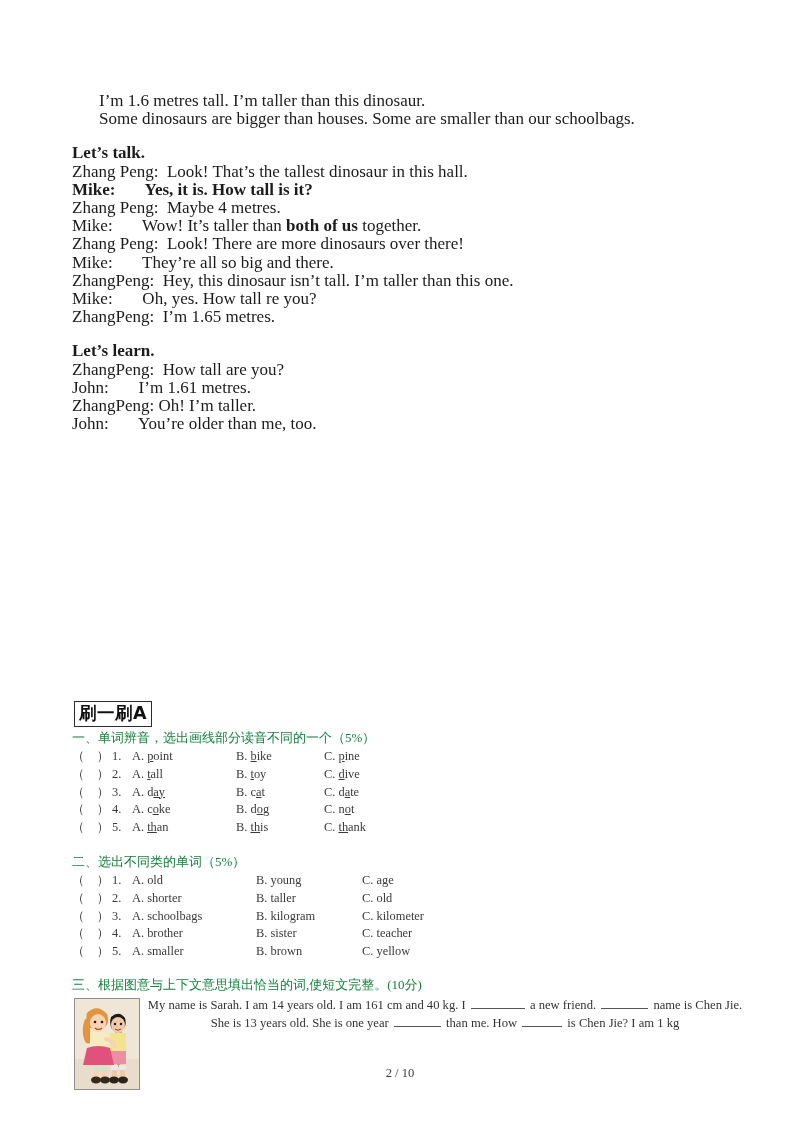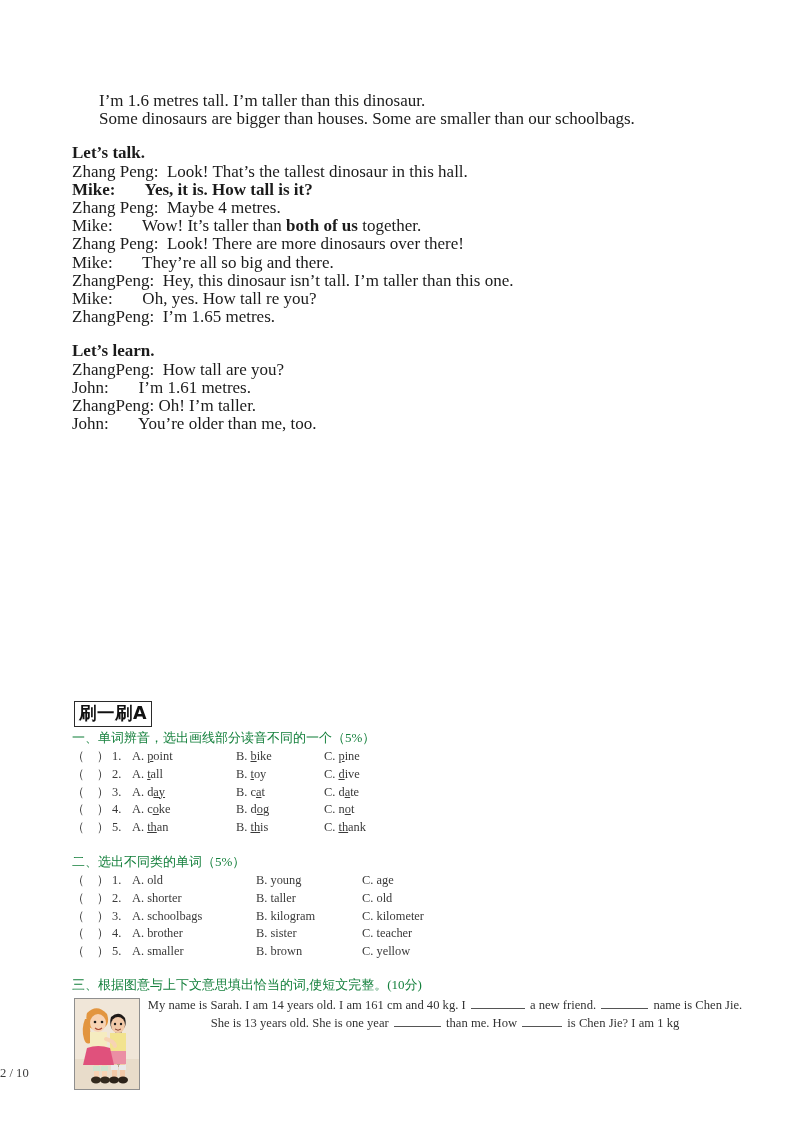--- a/index.html
+++ b/index.html
@@ -154,21 +154,21 @@
     height: 12px;
     margin: 0 2px;
   }
 
   
   .footer {
     position: absolute;
     left: 0;
     top: 1066px;
     width: 800px;
-    text-align: left;
+    text-align: center;
     font-size: 12.6px;
     color: #3b3b3b;
     font-family: "Liberation Serif", serif;
   }
 </style>
 </head>
 <body>
 
 <div class="page">
 

